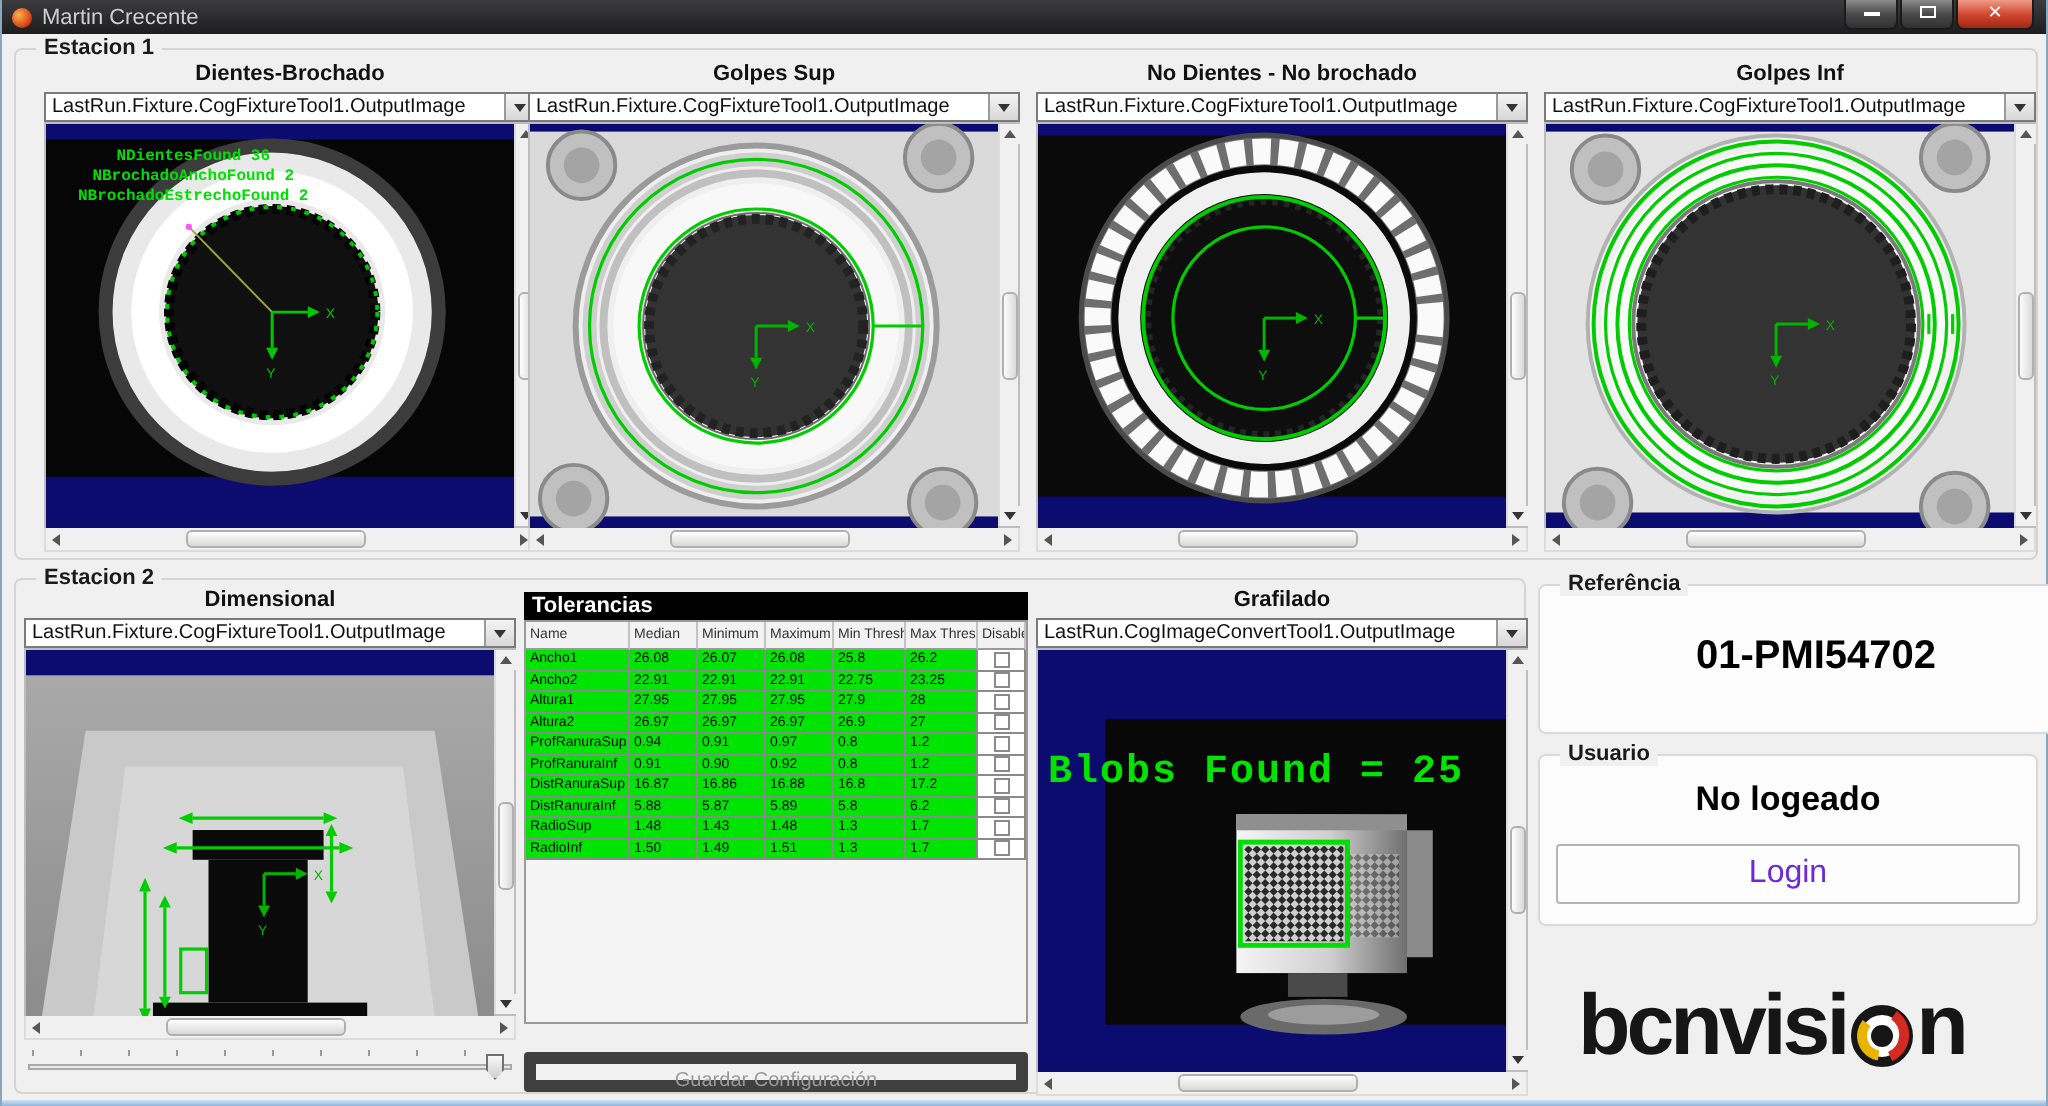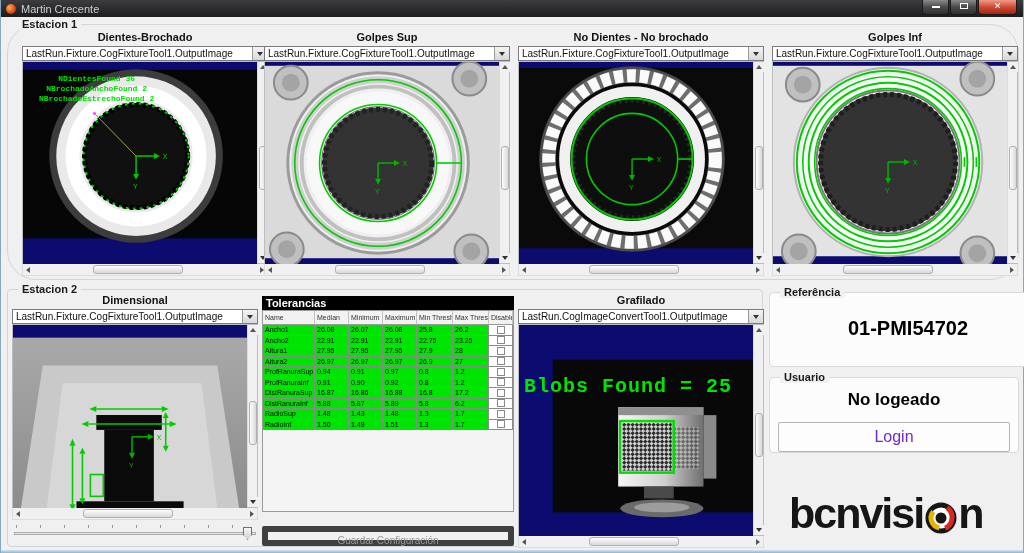--- a/index.html
+++ b/index.html
@@ -119,21 +119,21 @@
   <div class="titlebar">
     <span class="app-icon"></span>
     <span class="titletext">Martin Crecente</span>
     <div class="wincontrols">
       <div class="winbtn"><span class="glyph-min"></span></div>
       <div class="winbtn"><span class="glyph-max"></span></div>
       <div class="winbtn close">✕</div>
     </div>
   </div>
 
-  <div class="groupbox" style="left:6px; top:24px; width:1012px; height:256px;border-radius:29px;">
+  <div class="groupbox" style="left:6px; top:24px; width:1012px; height:256px;">
     <span class="gb-label">Estacion 1</span>
 
     <div class="vpanel" style="left:2px;margin-left:12px;">
       <div class="ptitle">Dientes-Brochado</div>
       <div class="combo">
         <span class="ctext">LastRun.Fixture.CogFixtureTool1.OutputImage</span>
         <span class="cbtn">
             <span class="tri-down"></span>
           </span>
       </div>
@@ -633,21 +633,21 @@
           </span>
       </div>
     </div>
   </div>
 
   <div class="groupbox white" style="left:768px; top:292px; width:278px; height:75px;">
     <span class="gb-label" style="background:#f0f0f0;">Referência</span>
     <div class="big-value">01-PMI54702</div>
   </div>
 
-  <div class="groupbox white" style="left:768px; top:377px; width:250px; height:76px;">
+  <div class="groupbox white" style="left:768px; top:377px; width:250px; height:86px;">
     <span class="gb-label" style="background:#f0f0f0;">Usuario</span>
     <div class="user-status">No logeado</div>
     <div class="login-btn">Login</div>
   </div>
 
   <div class="logo">
     <span class="ltext">bcnvisi</span>
     <svg width="34" height="40" viewBox="0 0 34 40">
       <circle cx="17" cy="22" r="13" fill="#fff" stroke="#161616" stroke-width="5"></circle>
       <path d="M 23,11.6 A 12,12 0 0 1 21.1,32.3" fill="none" stroke="#d42a20" stroke-width="5"></path>

